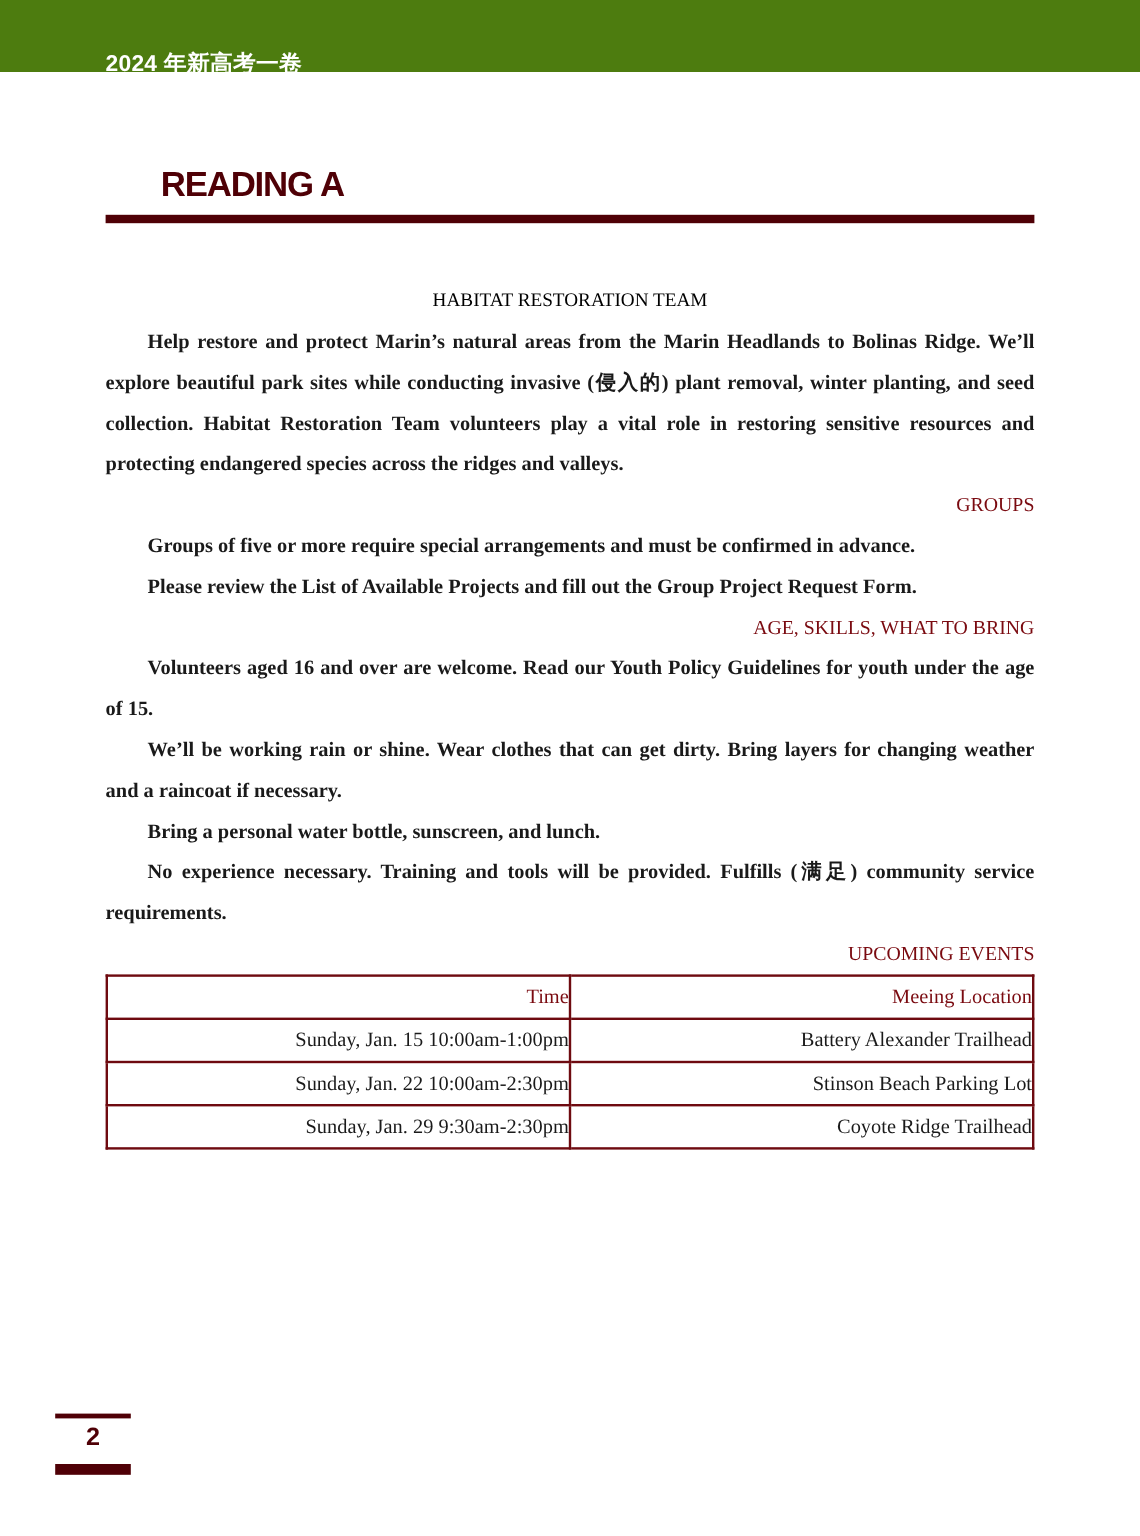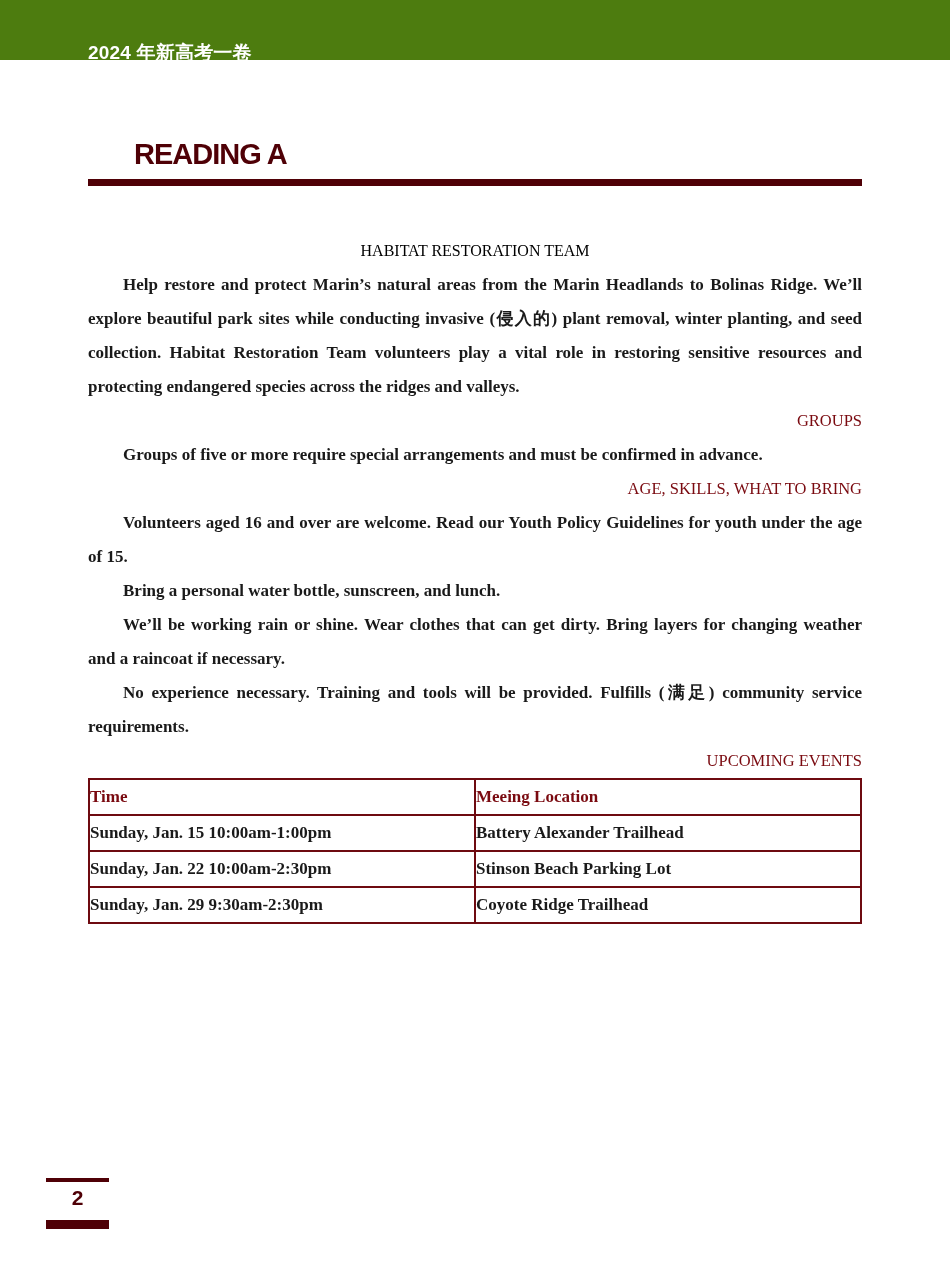--- a/index.html
+++ b/index.html
@@ -34,22 +34,22 @@
     text-align: center; color: #000000; font-size: 16px; height: 34px;
   }
   .para { text-align: justify; text-indent: 35px; font-weight: bold; }
   .section-heading { color: #7a0a10; font-size: 16.5px; height: 34px; text-align: right; }
 
   .events-table {
     width: 774px; border-collapse: collapse; margin-top: 0px;
     font-size: 17px;
   }
   .events-table th, .events-table td {
-    border: 2px solid #6e0a10; text-align: left; height: 35px; padding: 0;
-    width: 50%; font-weight: bold;
+    border: 2px solid #6e0a10; text-align: right; height: 35px; padding: 0;
+    width: 50%; font-weight: normal;
   }
   .events-table th { color: #7a0a10; }
 
   .page-num-wrap { position: absolute; left: 46px; top: 1178px; width: 63px; height: 52px; }
   .page-num-wrap .bar-top { position: absolute; left: 0; top: 0; width: 63px; height: 4px; background: #4f0006; }
   .page-num-wrap .bar-bottom { position: absolute; left: 0; top: 42px; width: 63px; height: 9px; background: #4f0006; }
   .page-num-wrap .num {
     position: absolute; left: 0; top: 8px; width: 63px; text-align: center;
     font-family: "Liberation Sans", "DejaVu Sans", sans-serif; font-weight: bold;
     font-size: 21px; color: #4f0006;
@@ -64,25 +64,26 @@
 
 <div class="reading-title">READING A</div>
 <div class="title-rule"></div>
 
 <div class="content">
   <div class="center-heading">HABITAT RESTORATION TEAM</div>
   <p class="para">Help restore and protect Marin’s natural areas from the Marin Headlands to Bolinas Ridge. We’ll explore beautiful park sites while conducting invasive (侵入的) plant removal, winter planting, and seed collection. Habitat Restoration Team volunteers play a vital role in restoring sensitive resources and protecting endangered species across the ridges and valleys.</p>
 
   <div class="section-heading">GROUPS</div>
   <p class="para">Groups of five or more require special arrangements and must be confirmed in advance.</p>
+  <p class="para">Please review the List of Available Projects and fill out the Group Project Request Form.</p>
 
   <div class="section-heading">AGE, SKILLS, WHAT TO BRING</div>
   <p class="para">Volunteers aged 16 and over are welcome. Read our Youth Policy Guidelines for youth under the age of 15.</p>
+  <p class="para">We’ll be working rain or shine. Wear clothes that can get dirty. Bring layers for changing weather and a raincoat if necessary.</p>
   <p class="para">Bring a personal water bottle, sunscreen, and lunch.</p>
-  <p class="para">We’ll be working rain or shine. Wear clothes that can get dirty. Bring layers for changing weather and a raincoat if necessary.</p>
   <p class="para">No experience necessary. Training and tools will be provided. Fulfills (满足) community service requirements.</p>
 
   <div class="section-heading">UPCOMING EVENTS</div>
 
   <table class="events-table">
     <thead>
       <tr>
         <th>Time</th>
         <th>Meeing Location</th>
       </tr>

